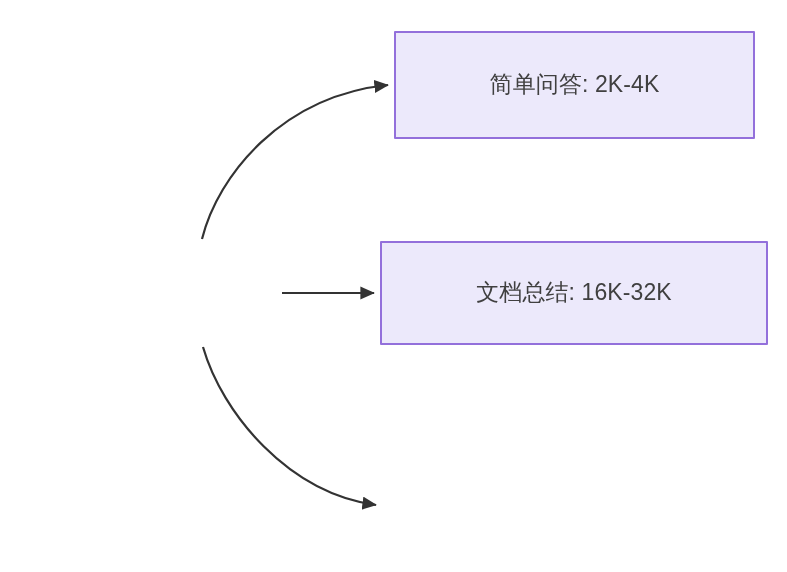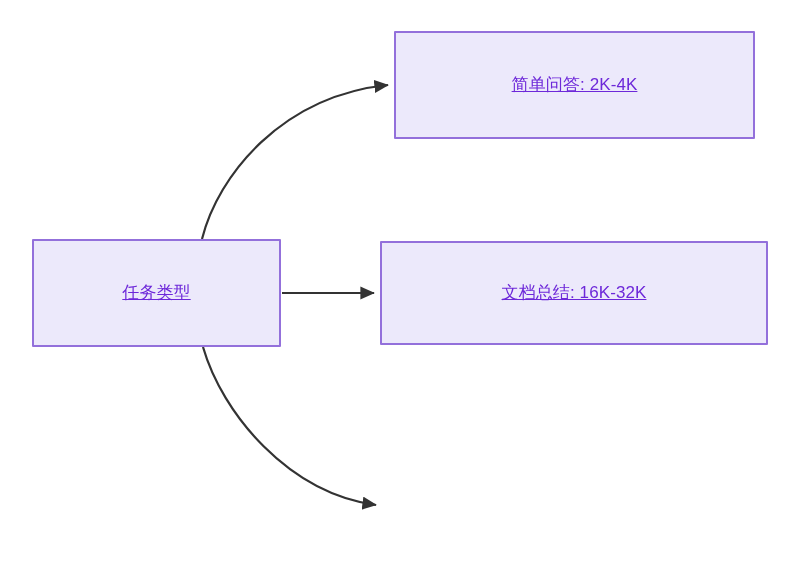--- a/index.html
+++ b/index.html
@@ -30,26 +30,25 @@
     box-sizing: border-box;
     background: #ece9fb;
     border: 2px solid #9370db;
     border-radius: 1px;
     display: flex;
     align-items: center;
     justify-content: center;
     z-index: 2;
   }
   .node-label {
-    font-size: 17px;
+    font-size: 23px;
     line-height: 1.2;
-    color: #6d28d9;
+    color: #404040;
     white-space: nowrap;
     letter-spacing: 0.1px;
-    text-decoration: underline;
   }
   
   #node-source   { left: 32px;  top: 239px; width: 249px; height: 108px; }
   #node-simple   { left: 394px; top: 31px;  width: 361px; height: 108px; }
   #node-doc      { left: 380px; top: 241px; width: 388px; height: 104px; }
   #node-multidoc { left: 382px; top: 447px; width: 383px; height: 106px; }
 </style>
 </head>
 <body>
 
@@ -62,23 +61,20 @@
       </marker>
     </defs>
 
     <path d="M202,239 C218,175 282,96 388,85" fill="none" stroke="#333333" stroke-width="2.2" stroke-linecap="butt" marker-end="url(#arrowhead)"></path>
 
     <path d="M282,293 L374,293" fill="none" stroke="#333333" stroke-width="2.2" stroke-linecap="butt" marker-end="url(#arrowhead)"></path>
 
     <path d="M203,347 C222,413 288,493 376,505" fill="none" stroke="#333333" stroke-width="2.2" stroke-linecap="butt" marker-end="url(#arrowhead)"></path>
   </svg>
 
-  <div class="node" id="node-source">
-    <span class="node-label">任务类型</span>
-  </div>
 
   <div class="node" id="node-simple">
     <span class="node-label">简单问答: 2K-4K</span>
   </div>
 
   <div class="node" id="node-doc">
     <span class="node-label">文档总结: 16K-32K</span>
   </div>
 
 

